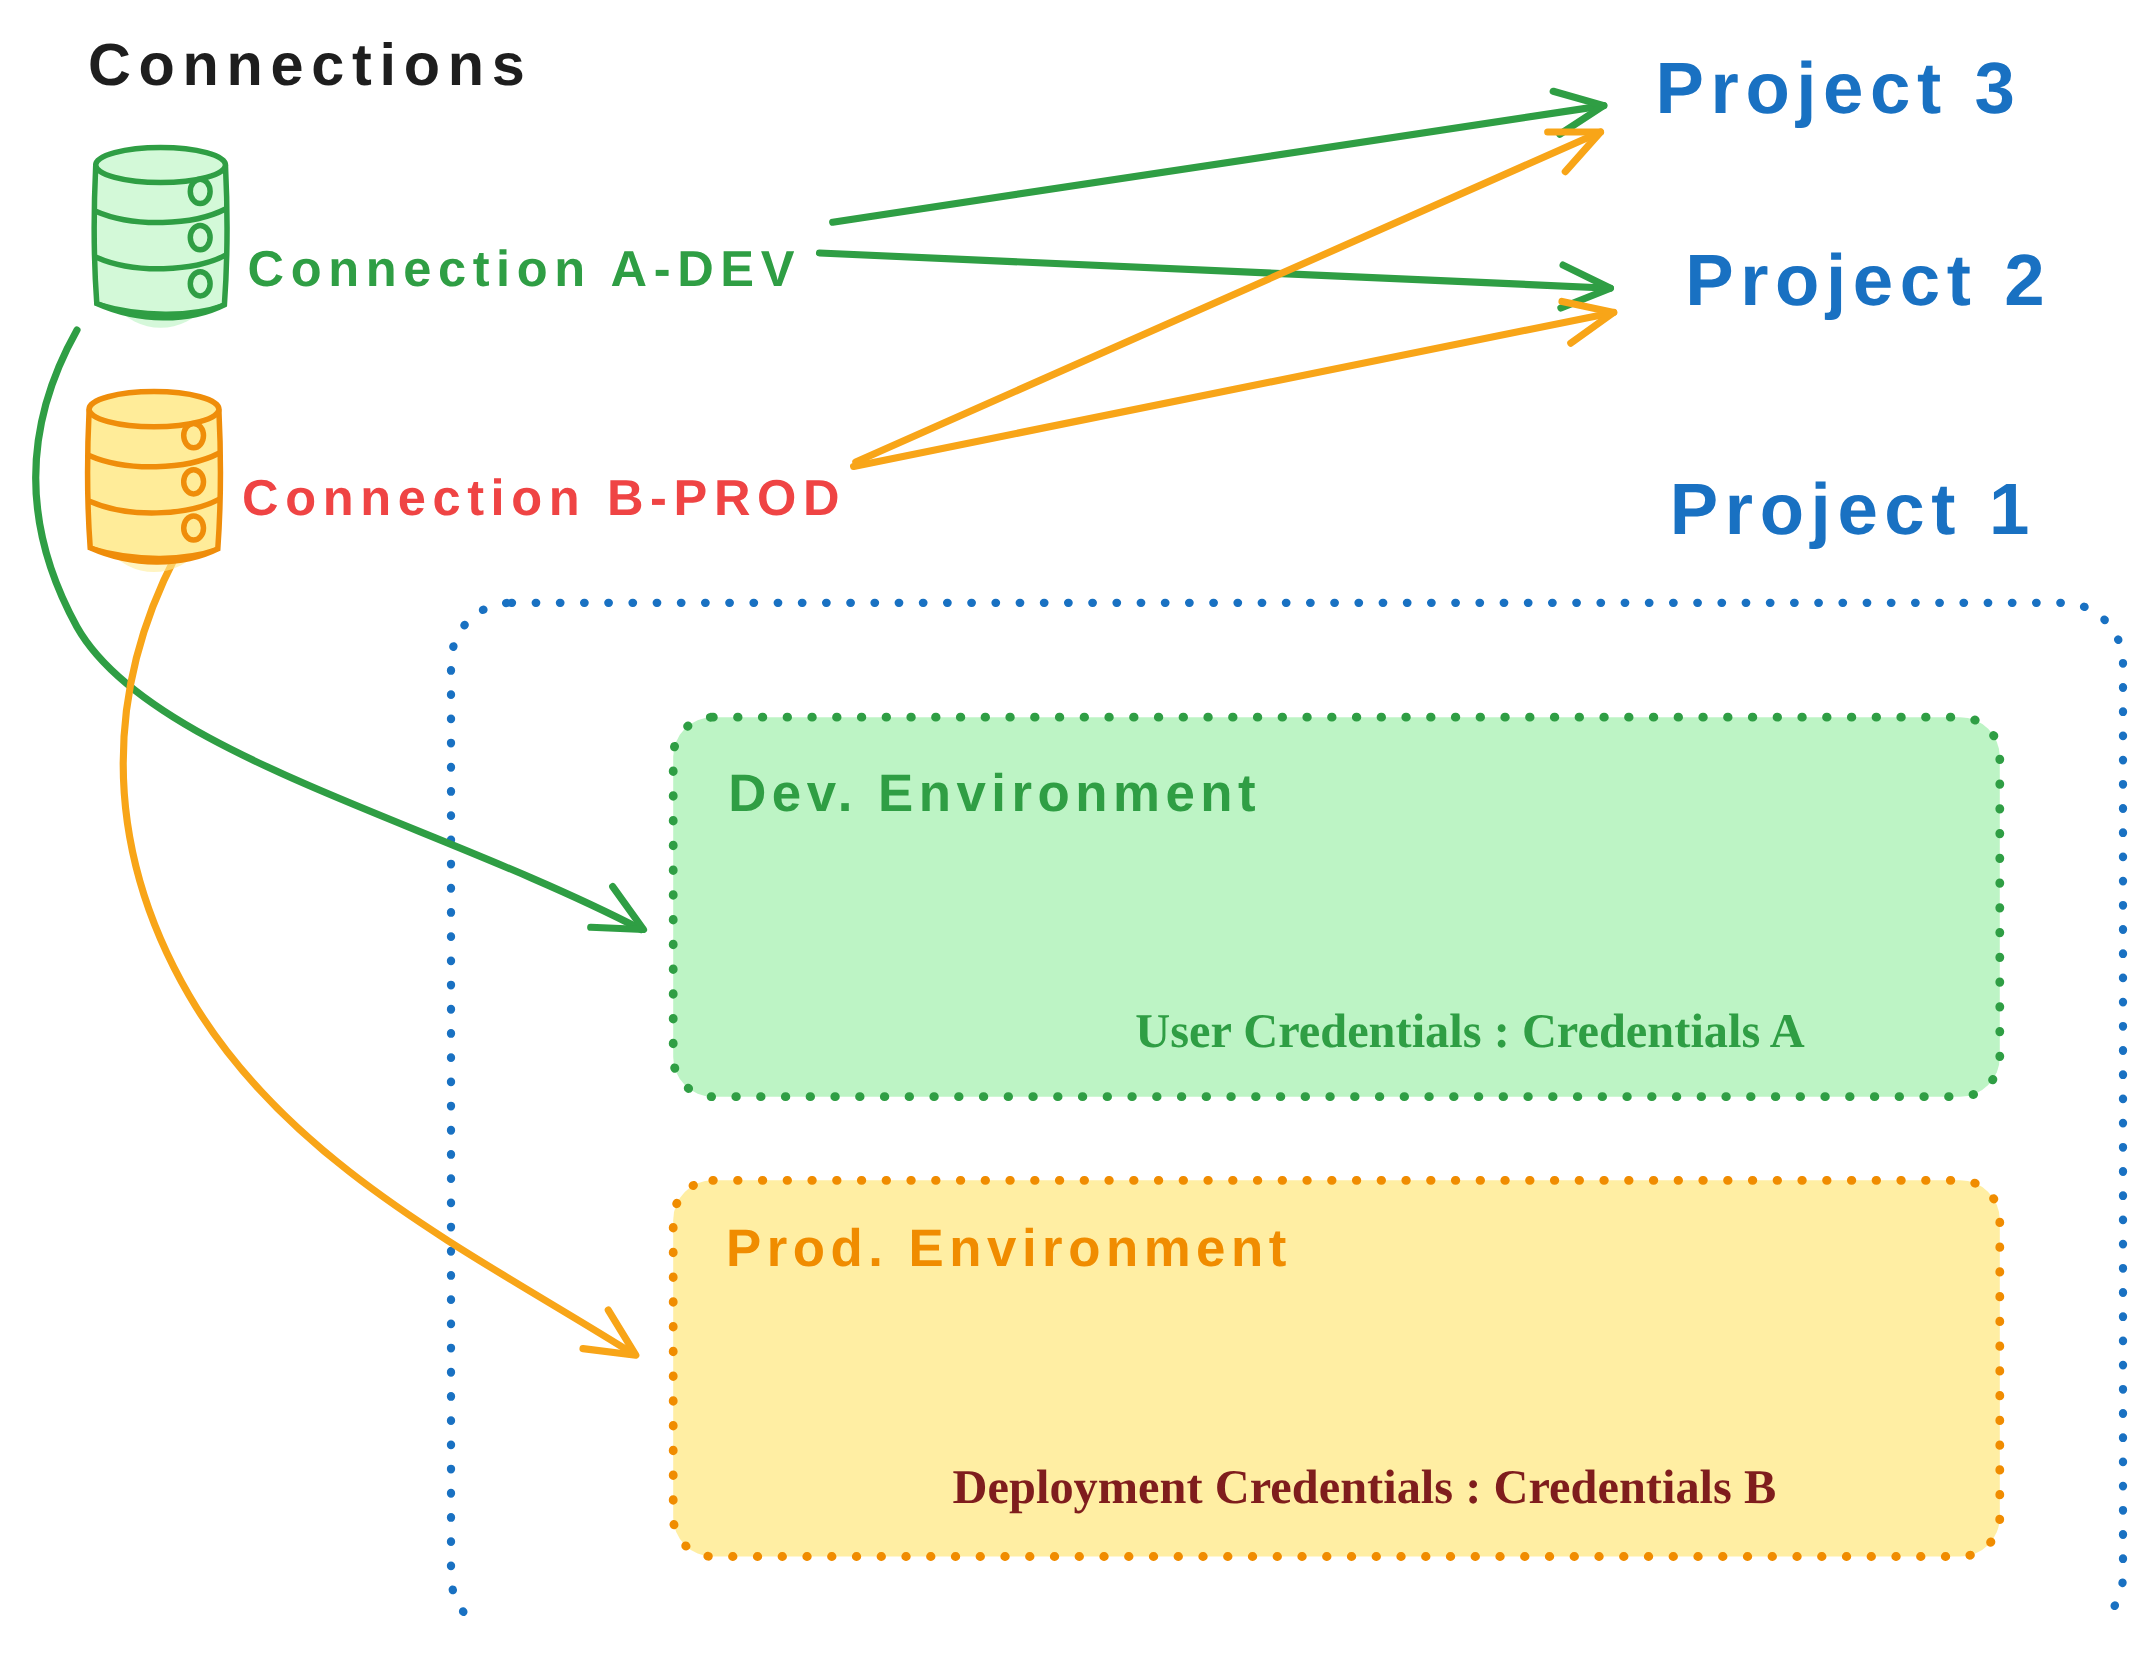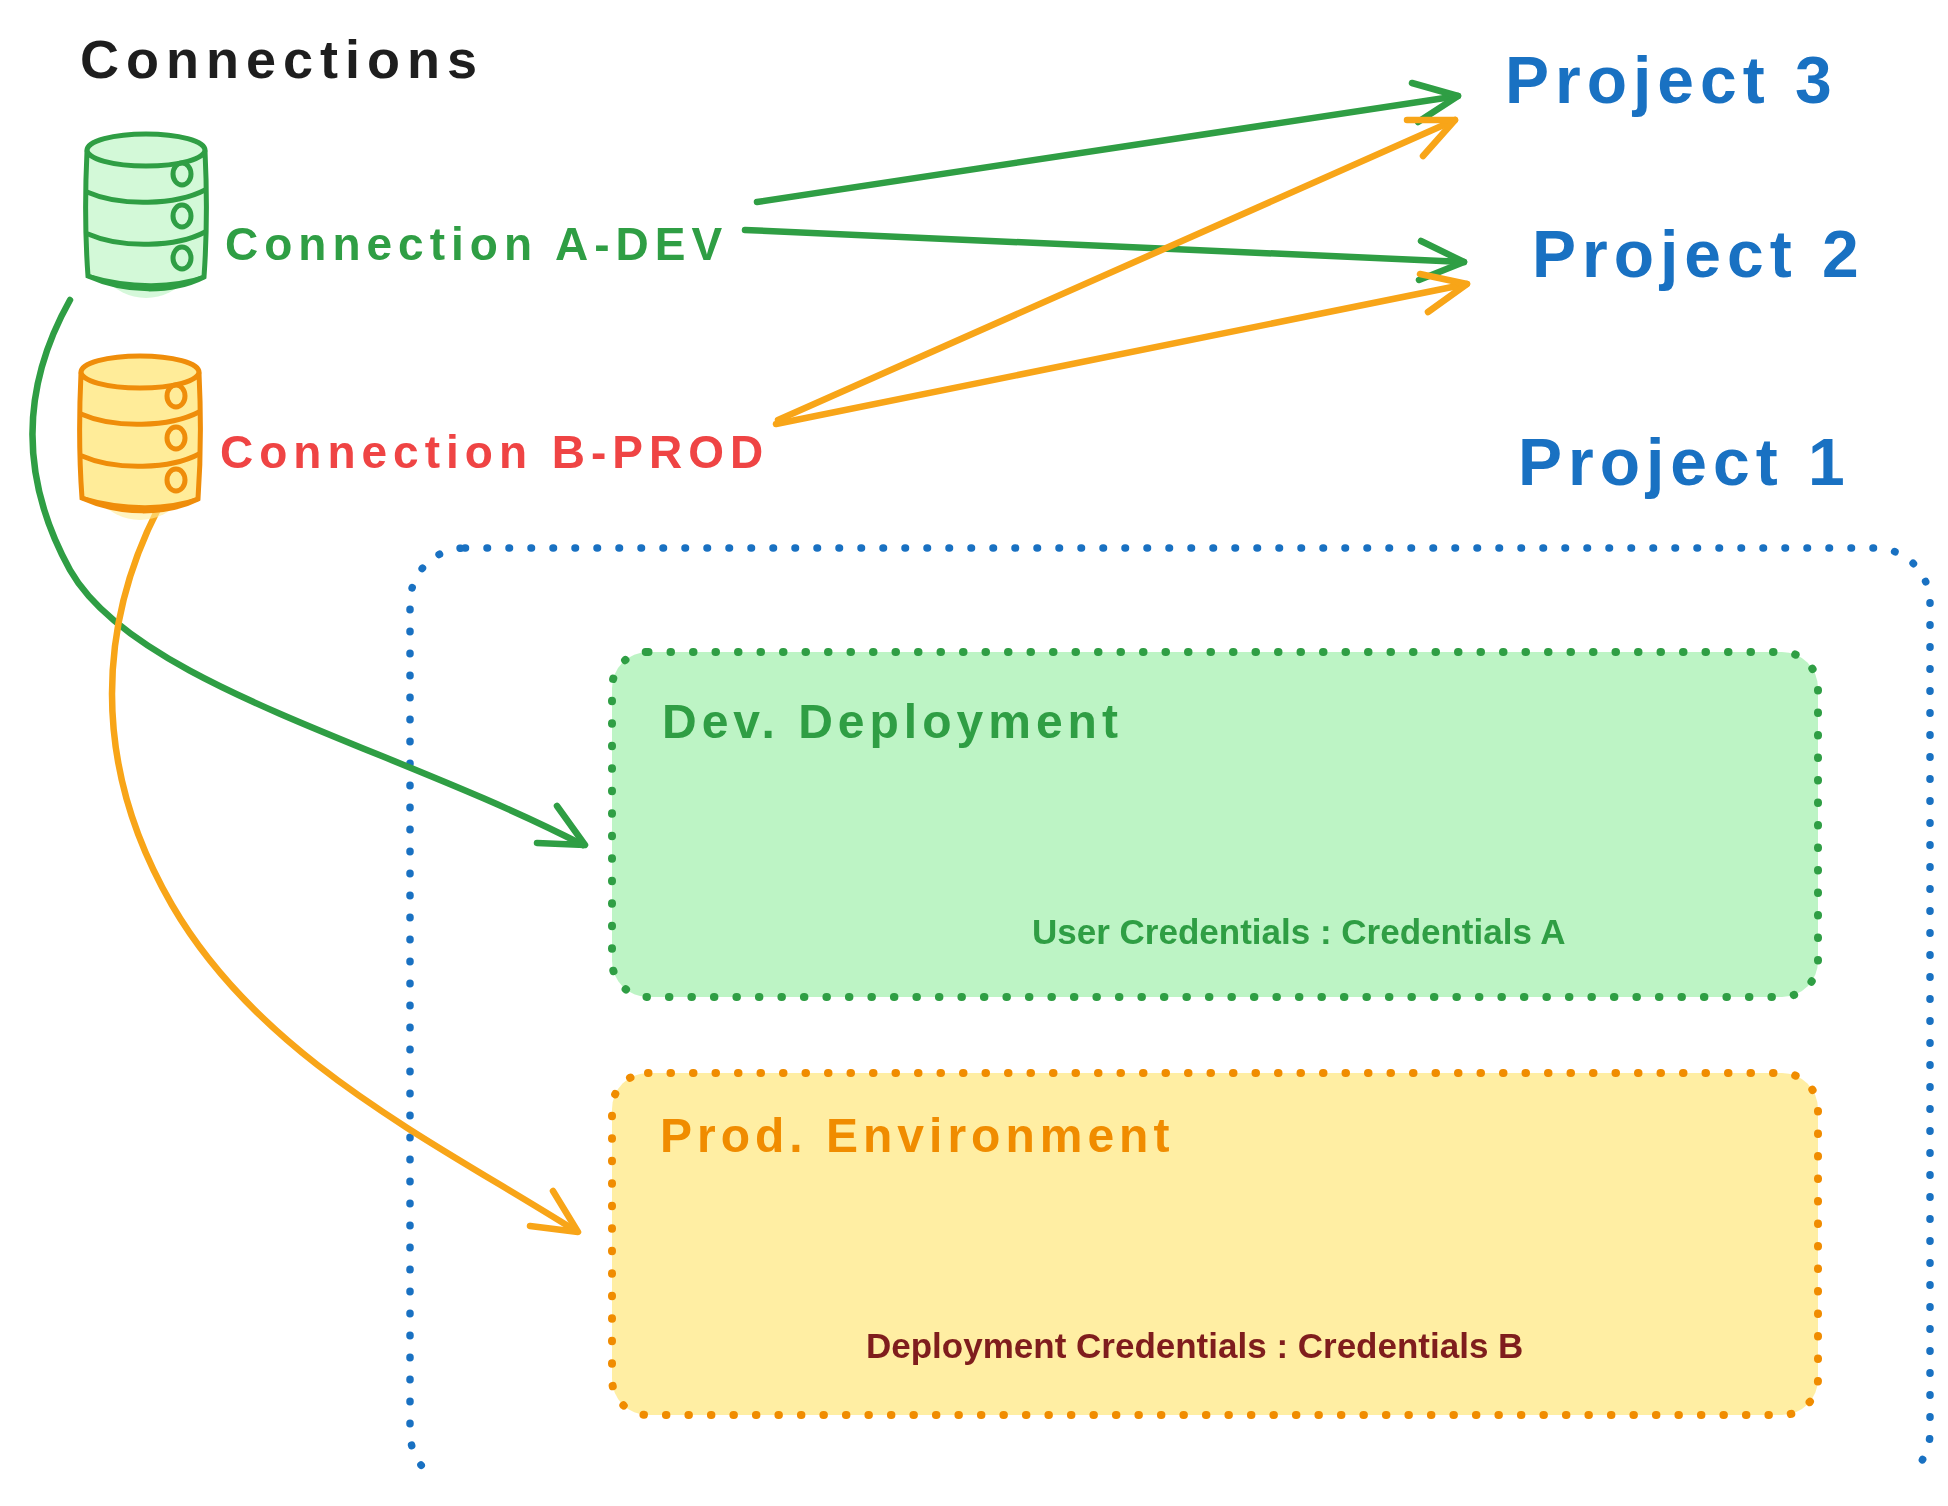--- a/index.html
+++ b/index.html
@@ -14,21 +14,21 @@
   .conn-label{font-size:46px;letter-spacing:6px;margin-top:27px;}
   .conn-a{left:225px;top:190px;color:#2f9e44;}
   .conn-b{left:220px;top:398px;color:#ef4444;}
   .project-label{font-size:66px;letter-spacing:6px;color:#1971c2;}
   .p3{left:1505px;top:42px;}
   .p2{left:1532px;top:216px;}
   .p1{left:1518px;top:424px;}
   .env-title{font-size:48px;letter-spacing:5px;}
   .env-dev{left:662px;top:694px;color:#2f9e44;}
   .env-prod{left:660px;top:1108px;color:#f08c00;}
-  .cred{font-family:Liberation Sans, sans-serif;font-weight:700;font-size:35px;}
+  .cred{font-family:Liberation Serif, serif;font-weight:700;font-size:44px;}
   .cred-dev{left:1032px;top:912px;color:#2f9e44;}
   .cred-prod{left:866px;top:1326px;color:#7f1d1d;}
   svg{display:block;}
 </style>
 </head>
 <body>
 
 <div class="canvas">
 
   <svg class="layer" viewBox="0 0 1948 1506">
@@ -88,19 +88,19 @@
 
   <div class="abs hand title">Connections</div>
 
   <div class="abs hand conn-label conn-a">Connection A-DEV</div>
   <div class="abs hand conn-label conn-b">Connection B-PROD</div>
 
   <div class="abs hand project-label p3">Project 3</div>
   <div class="abs hand project-label p2">Project 2</div>
   <div class="abs hand project-label p1">Project 1</div>
 
-  <div class="abs hand env-title env-dev">Dev. Deployment</div>
+  <div class="abs hand env-title env-dev">Dev. Environment</div>
   <div class="abs cred cred-dev">User Credentials : Credentials A</div>
 
   <div class="abs hand env-title env-prod">Prod. Environment</div>
   <div class="abs cred cred-prod">Deployment Credentials : Credentials B</div>
 
 </div>
 
 </body></html>

